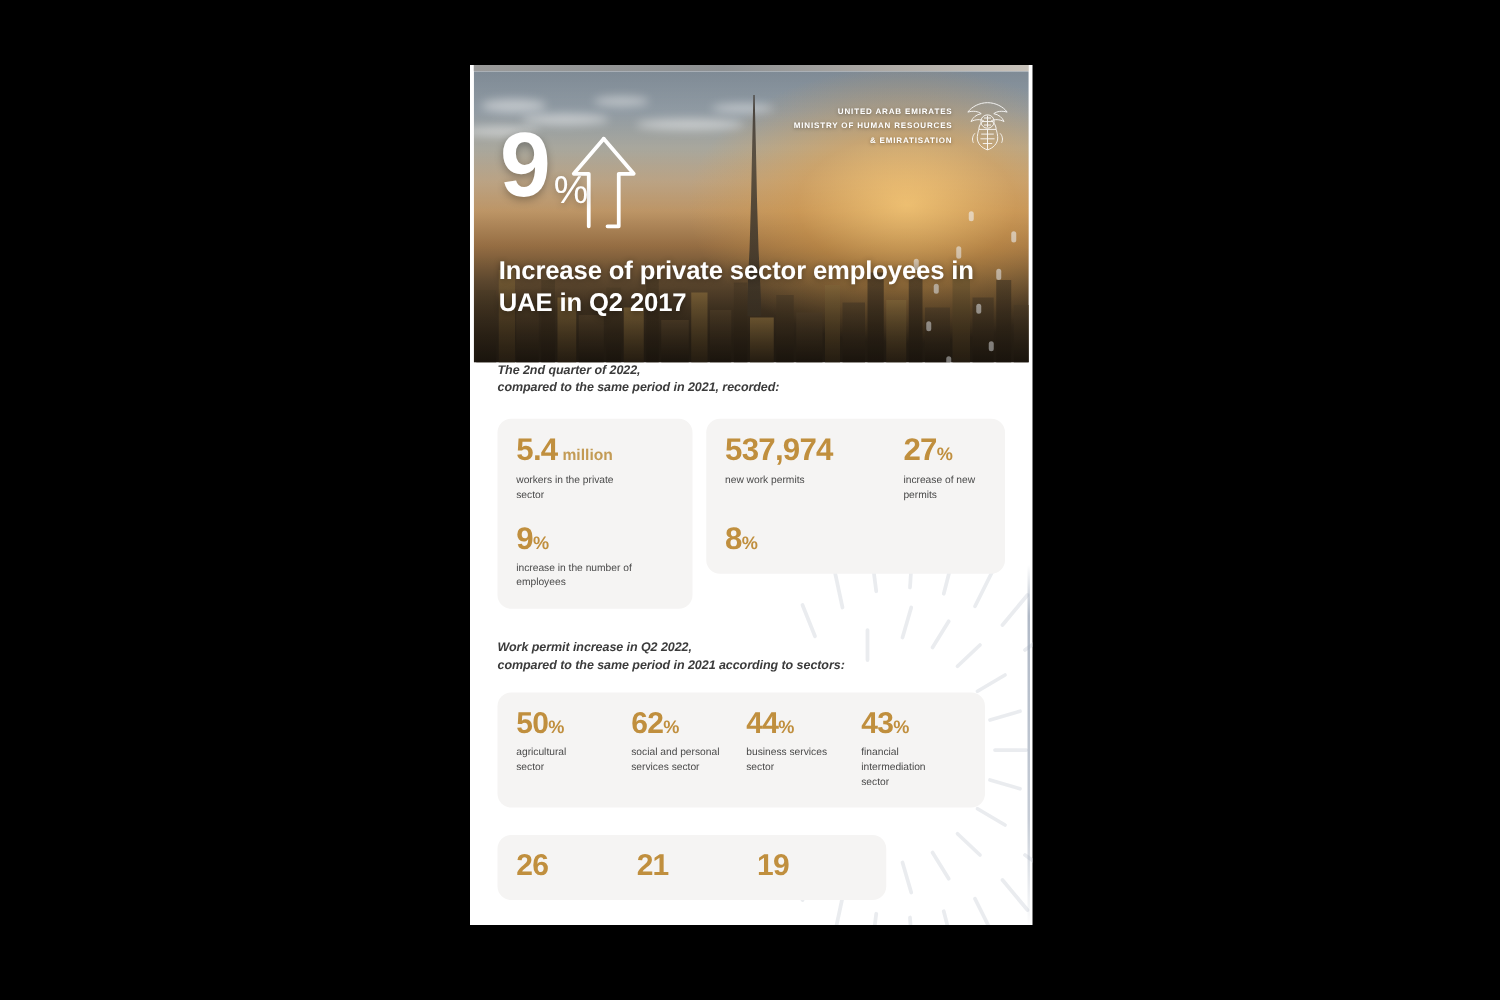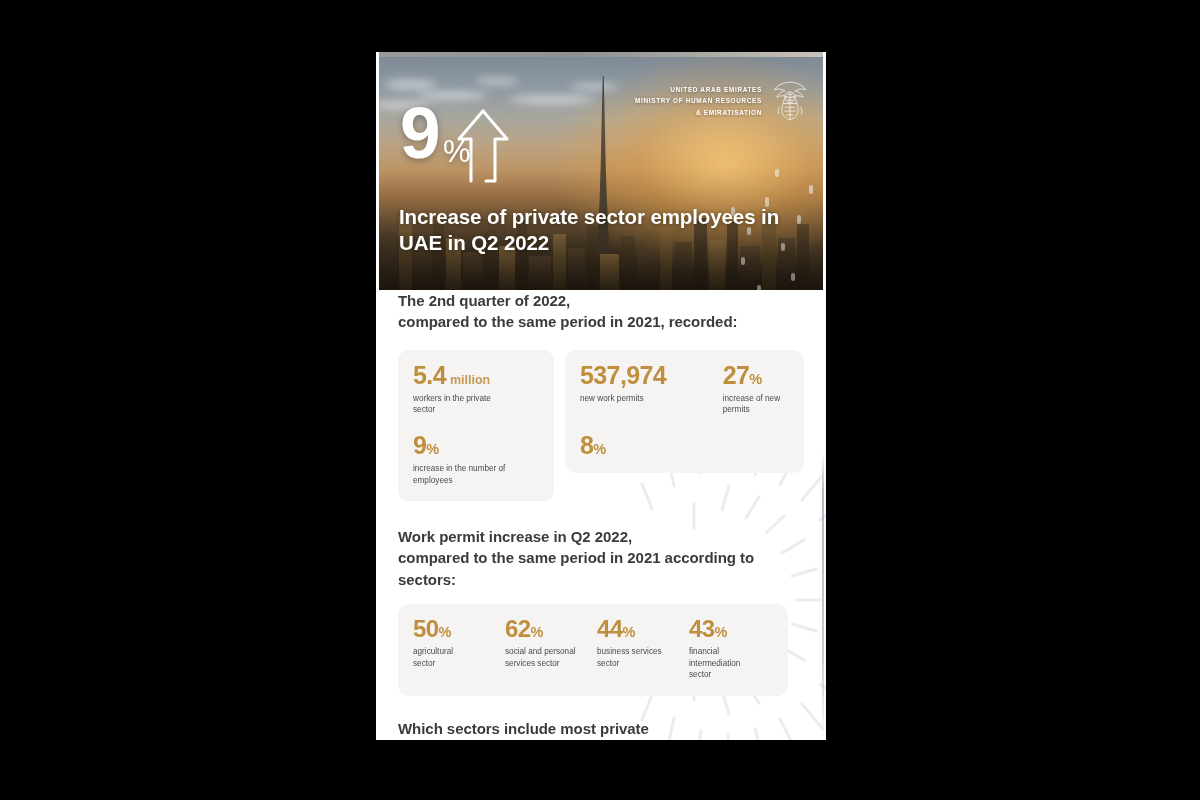--- a/index.html
+++ b/index.html
@@ -188,25 +188,26 @@
   #body-wrap {
     position: absolute;
     left: 0;
     top: 238px;
     width: 450px;
     padding: 0 22px;
   }
 
   .section-title {
     color: #3b3b3b;
-    font-size: 15px;
+    font-size: 10px;
     font-weight: 700;
     line-height: 1.42;
     letter-spacing: -0.05px;
     white-space: pre-line;
+    font-style: italic;
   }
 
   .card {
     background: #f5f4f3;
     border-radius: 11px;
     padding: 13px 15px 15px 15px;
   }
 
   .stat-num {
     color: #c08f3e;
@@ -394,21 +395,21 @@
             <path d="M30 21.5 L30 36.5 M22.5 29 L37.5 29"></path>
             <path d="M25.5 24.5 L34.5 24.5 M25.5 33.5 L34.5 33.5"></path>
             <path d="M19 39 C19 39 17 45 17 50 C17 57 23 63 30 65 C37 63 43 57 43 50 C43 45 41 39 41 39"></path>
             <path d="M22 45 L38 45 M21 51 L39 51 M24 57 L36 57"></path>
             <path d="M30 39 L30 65"></path>
             <path d="M14 44 C11 47 10 52 12 56 M46 44 C49 47 50 52 48 56"></path>
           </g>
         </svg>
       </div>
 
-      <div id="hero-headline">Increase of private sector employees in UAE in Q2 2022</div>
+      <div id="hero-headline">Increase of private sector employees in UAE in Q2 2017</div>
     </div>
 
     <div id="body-wrap">
 
       <div id="sec1">
         <div class="section-title">The 2nd quarter of 2022,
 compared to the same period in 2021, recorded:</div>
 
         <div id="sec1-cards">
 
@@ -471,22 +472,20 @@
           <div class="cell">
             <div class="stat-num"><span>43</span><span class="unit">%</span></div>
             <div class="stat-label">financial
 intermediation
 sector</div>
           </div>
         </div>
       </div>
 
       <div id="sec3">
-        <div class="section-title">Which sectors include most private
-sector workers?</div>
         <div class="card" id="sec3-card">
           <div class="cell">
             <div class="stat-num"><span>26</span></div>
 
           </div>
           <div class="cell">
             <div class="stat-num"><span>21</span></div>
 
           </div>
           <div class="cell">

